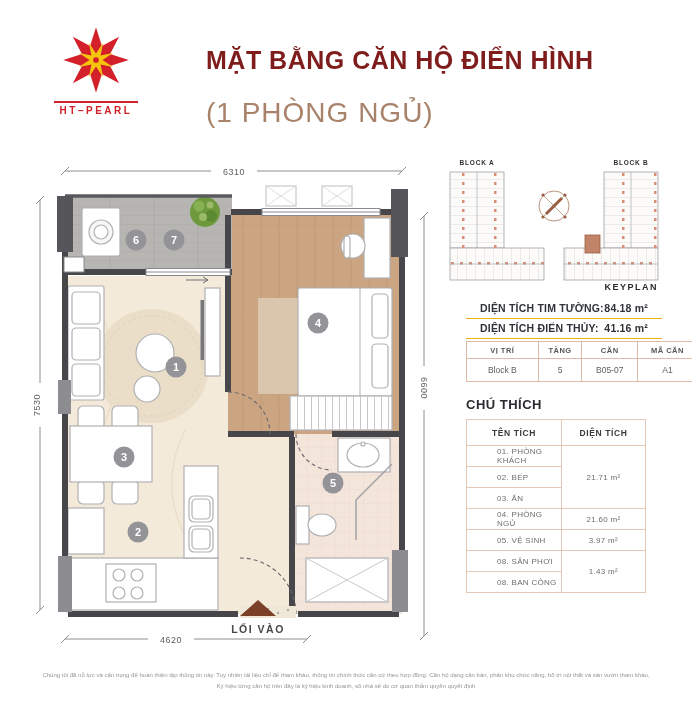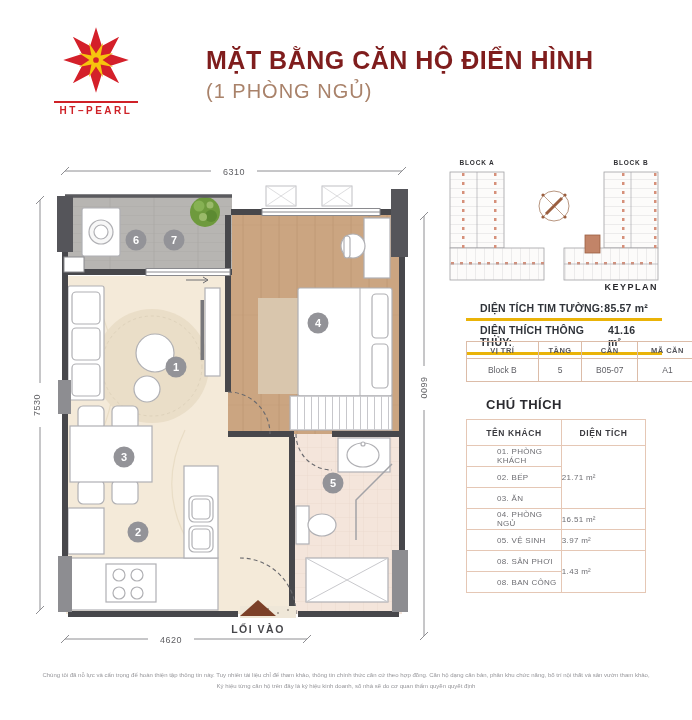--- a/index.html
+++ b/index.html
@@ -6,33 +6,33 @@
   html,body{background:#fff}
   body{font-family:"Liberation Sans",sans-serif}
   .page{position:relative;width:692px;height:720px;background:#fff;overflow:hidden}
 
   
   .logo{position:absolute;left:52px;top:24px;width:88px;text-align:center}
   .logo-line{height:2px;background:#cf2127;margin:1px 2px 2px}
   .logo-text{color:#cf2127;font-weight:bold;font-size:10px;letter-spacing:2.5px}
   .titleblock{position:absolute;left:206px;top:46px;width:470px}
   .title{font-size:25px;font-weight:bold;color:#7f1d1d;letter-spacing:.5px;line-height:1.15}
-  .subtitle{font-size:20px;font-weight:400;color:#a9826a;letter-spacing:1px;margin-top:5px}
+  .subtitle{font-size:28px;font-weight:400;color:#a9826a;letter-spacing:1px;margin-top:22px}
 
   
   .areas{position:absolute;left:466px;top:299px;width:196px;font-size:10.5px;font-weight:bold;color:#2f3339}
-  .area-row{display:flex;justify-content:space-between;padding:3px 14px 4px;border-bottom:3px solid #eab308;letter-spacing:.2px}
+  .area-row{display:flex;justify-content:space-between;padding:3px 14px 4px;border-bottom:1px solid #eab308;letter-spacing:.2px}
   .unit-table{position:absolute;left:466px;top:341px;width:232px;border-collapse:collapse}
   .unit-table th{border:1px solid #dcbca8;height:17px;font-size:7.5px;font-weight:bold;color:#55555b;letter-spacing:.5px;text-align:center}
   .unit-table td{border:1px solid #dcbca8;height:23px;font-size:8.5px;color:#606066;text-align:center}
-  .legend-title{position:absolute;left:486px;top:397px;font-size:13px;font-weight:bold;color:#2b2b30;letter-spacing:.5px}
+  .legend-title{position:absolute;left:466px;top:397px;font-size:13px;font-weight:bold;color:#2b2b30;letter-spacing:.5px}
   .legend-table{position:absolute;left:466px;top:419px;width:180px;border-collapse:collapse;table-layout:fixed}
   .legend-table th{border:1px solid #e5c7b5;height:26px;font-size:8.5px;font-weight:bold;color:#3a3a3f;letter-spacing:.6px;text-align:center}
   .legend-table td{border:1px solid #e5c7b5;height:21px;font-size:8px;color:#6e6e73;letter-spacing:.3px;padding-left:30px;text-align:left}
-  .legend-table td.area{padding:0}
+  .legend-table td.area{text-align:center;padding:0}
 
   
   .footer{position:absolute;left:0;top:670px;width:692px;text-align:center}
   .footer p{font-size:6px;color:#96969a;line-height:1.9}
 
   svg text{font-family:"Liberation Sans",sans-serif}
 </style>
 </head>
 <body>
 
@@ -314,24 +314,24 @@
         <circle cx="117" cy="65" r="1.6" fill="#9a5e3f"></circle>
     </g>
     <text x="29" y="13" text-anchor="middle" font-size="6.5" font-weight="bold" letter-spacing="0.8" fill="#303034">BLOCK A</text>
     <text x="183" y="13" text-anchor="middle" font-size="6.5" font-weight="bold" letter-spacing="0.8" fill="#303034">BLOCK B</text>
     <text x="210" y="138" text-anchor="end" font-size="9" font-weight="bold" letter-spacing="1.5" fill="#2a2a2e">KEYPLAN</text>
   </svg>
 
   <div class="areas">
     <div class="area-row">
       <span>DIỆN TÍCH TIM TƯỜNG:</span>
-      <span>85.57 m²</span>
+      <span>84.18 m²</span>
     </div>
     <div class="area-row">
-      <span>DIỆN THÍCH THÔNG THỦY:</span>
+      <span>DIỆN TÍCH ĐIỂN THỦY:</span>
       <span>41.16 m²</span>
     </div>
   </div>
 
   <table class="unit-table">
     <colgroup>
         <col style="width:31%">
         <col style="width:19%">
         <col style="width:24%">
         <col style="width:26%">
@@ -353,36 +353,36 @@
     </table>
 
   <div class="legend-title">CHÚ THÍCH</div>
   <table class="legend-table">
     <colgroup>
         <col style="width:53%">
         <col style="width:47%">
       </colgroup>
     <tbody>
         <tr>
-      <th>TÊN KHÁCH</th>
+      <th>TÊN TÍCH</th>
       <th>DIỆN TÍCH</th>
     </tr>
     <tr>
       <td>01. PHÒNG KHÁCH</td>
       <td class="area" rowspan="3">21.71 m²</td>
     </tr>
     <tr>
           <td>02. BẾP</td>
         </tr>
     <tr>
           <td>03. ĂN</td>
         </tr>
     <tr>
       <td>04. PHÒNG NGỦ</td>
-      <td class="area">16.51 m²</td>
+      <td class="area">21.60 m²</td>
     </tr>
     <tr>
       <td>05. VỆ SINH</td>
       <td class="area">3.97 m²</td>
     </tr>
     <tr>
       <td>08. SÂN PHƠI</td>
       <td class="area" rowspan="2">1.43 m²</td>
     </tr>
     <tr>

